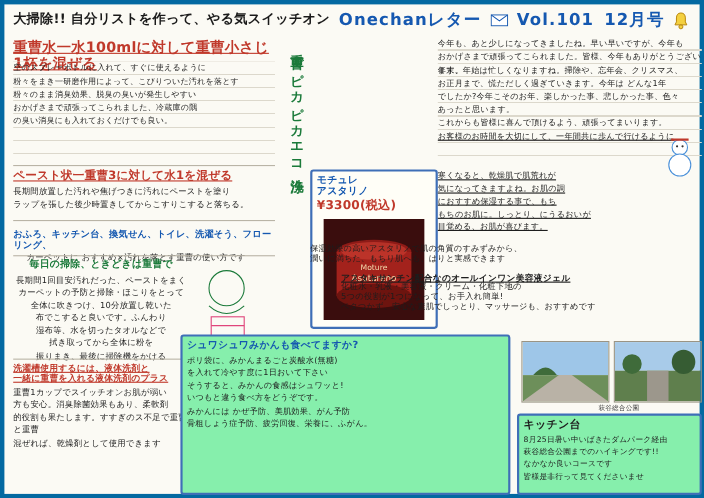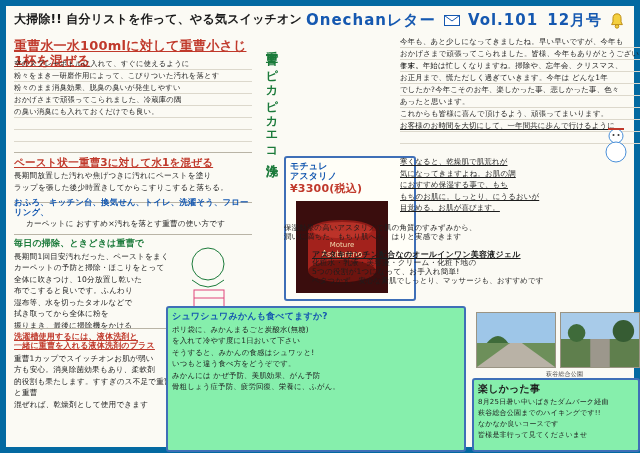--- a/index.html
+++ b/index.html
@@ -6,21 +6,21 @@
   body{
     width:640px;height:453px;
     background:#f2efe6;
     font-family:"DejaVu Sans","Liberation Sans",sans-serif;
     overflow:hidden;
     position:relative;
   }
   .page{
     position:absolute;inset:0;
     background:#fbfaf4;
-    border:6px solid #0369a1;
+    border:4px solid #0369a1;
     box-sizing:border-box;
   }
   
   .hw{
     font-family:"DejaVu Sans","Liberation Sans",sans-serif;
     line-height:1.18;
     letter-spacing:.2px;
     white-space:pre-wrap;
   }
   
@@ -64,21 +64,21 @@
   .u-blue{color:#1558b0;}
   .u-green{color:#1b7a3a;}
   .u-pink{color:#e0457b;}
   .lines{
     background-image:repeating-linear-gradient(to bottom,transparent 0 11px,#dcd8cc 11px 12px);
   }
   
   .sep{position:absolute;background:#b9b4a6;}
   
   .prodbox{
-    position:absolute;left:278px;top:150px;width:132px;height:145px;
+    position:absolute;left:278px;top:150px;width:116px;height:145px;
     border:2px solid #3f6fb7;border-radius:3px;background:#fffef7;
     box-sizing:border-box;
   }
   .prodbox .pname{
     font-size:9px;font-weight:bold;color:#1558b0;text-align:left;
     padding:3px 4px 0 4px;line-height:1.15;
   }
   .prodbox .pprice{
     font-size:11px;font-weight:bold;color:#c0392b;padding:1px 4px;
   }
@@ -149,28 +149,28 @@
   <div class="sep" style="left:8px;top:146px;width:238px;height:1px;"></div>
 
   <div class="blk" style="left:8px;top:150px;width:238px;">
     <h4 class="hw u-red">ペースト状一重曹3に対して水1を混ぜる</h4>
     <p class="hw" style="line-height:12px;">長期間放置した汚れや焦げつきに汚れにペーストを塗り
 ラップを張した後少時置きしてからこすりこすると落ちる。</p>
   </div>
 
   <div class="sep" style="left:8px;top:196px;width:238px;height:1px;"></div>
 
-  <div class="blk" style="left:8px;top:192px;width:238px;">
+  <div class="blk" style="left:8px;top:204px;width:238px;">
     <h4 class="hw u-blue" style="font-size:8.4px;">おふろ、キッチン台、換気せん、トイレ、洗濯そう、フローリング、</h4>
     <p class="hw u-pink" style="font-size:7.6px;margin-left:12px;">カーペットに おすすめ×汚れを落とす重曹の使い方です</p>
   </div>
 
   <div class="sep" style="left:8px;top:228px;width:238px;height:1px;"></div>
 
-  <div class="blk" style="left:8px;top:232px;width:160px;">
+  <div class="blk" style="left:8px;top:232px;width:160px;text-align:center;">
     <h4 class="hw u-green" style="font-size:9px;">毎日の掃除、ときどきは重曹で</h4>
     <p class="hw" style="line-height:11.5px;">長期間1回目安汚れだった、ペーストをまく
 カーペットの予防と掃除・ほこりをとって
 全体に吹きつけ、10分放置し乾いた
 布でこすると良いです。ふんわり
 湿布等、水を切ったタオルなどで
 拭き取ってから全体に粉を
 振りまき、最後に掃除機をかける</p>
   </div>
 
@@ -277,20 +277,20 @@
         <rect y="26" width="80" height="28" fill="#5f7f4d"></rect>
         <rect x="30" y="26" width="20" height="28" fill="#9c978c"></rect>
         <circle cx="16" cy="20" r="9" fill="#3f6b3a"></circle>
         <circle cx="64" cy="18" r="11" fill="#365c33"></circle>
       </svg>
     </div>
   </div>
   <span class="cap hw" style="left:540px;top:364px;right:auto;">萩谷総合公園</span>
 
   <div class="box" style="left:466px;top:372px;width:168px;height:74px;">
-    <span class="bt hw" style="font-size:10px;color:#1d1d1d;">楽しかった事</span>
+    <span class="bt hw" style="font-size:10px;color:#1d1d1d;">キッチン台</span>
     <p class="hw" style="line-height:11px;font-size:7px;">8月25日暑い中いばきたダムパーク経由
 萩谷総合公園までのハイキングです!!
 なかなか良いコースです
 皆様是非行って見てくださいませ</p>
   </div>
 
 </div>
 
 </body></html>

